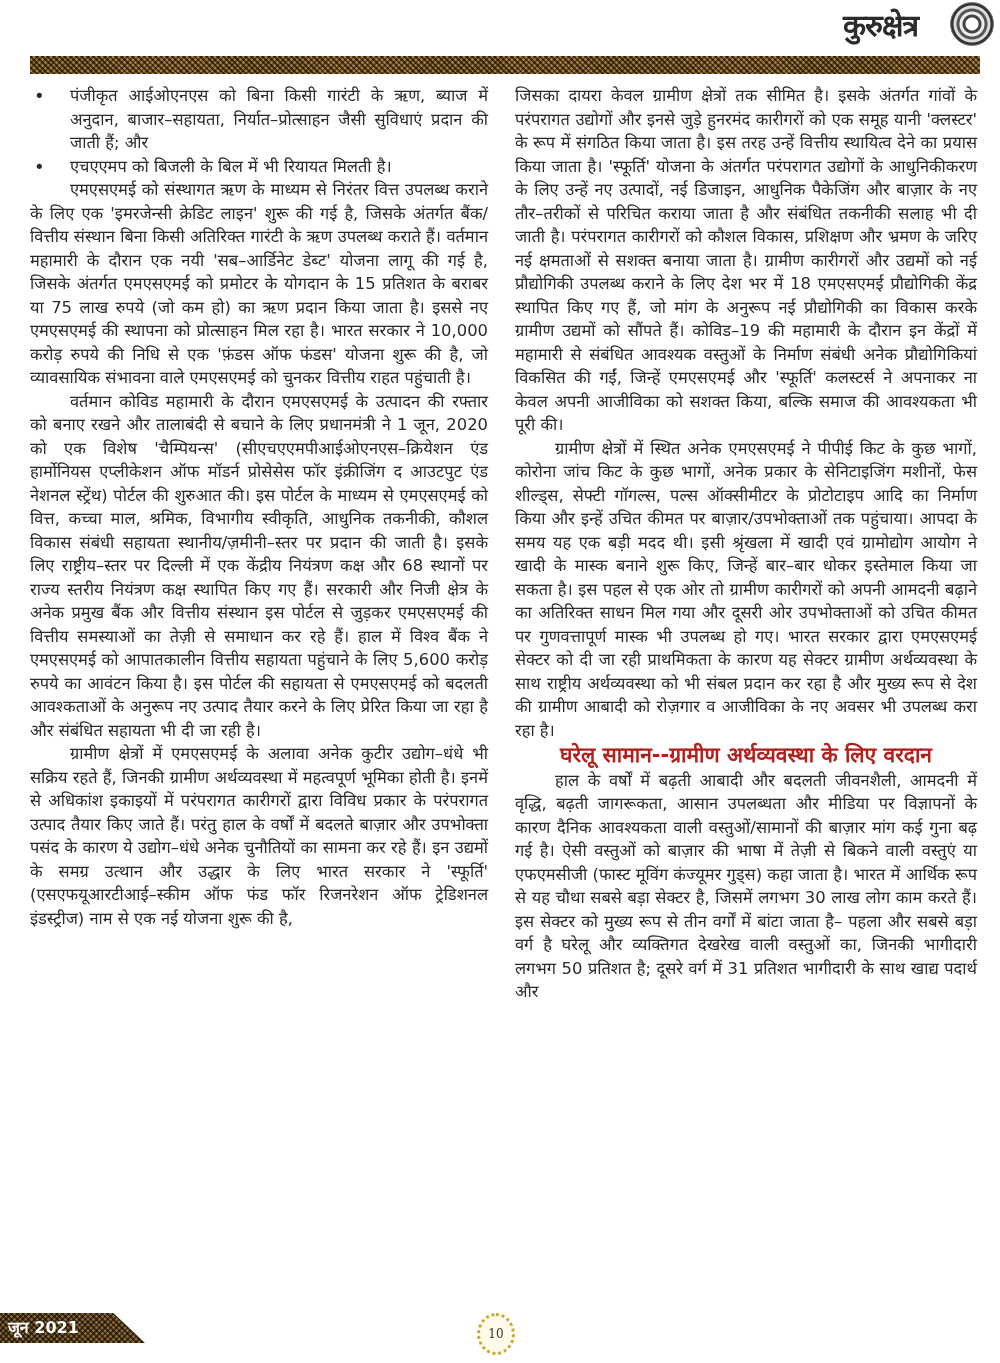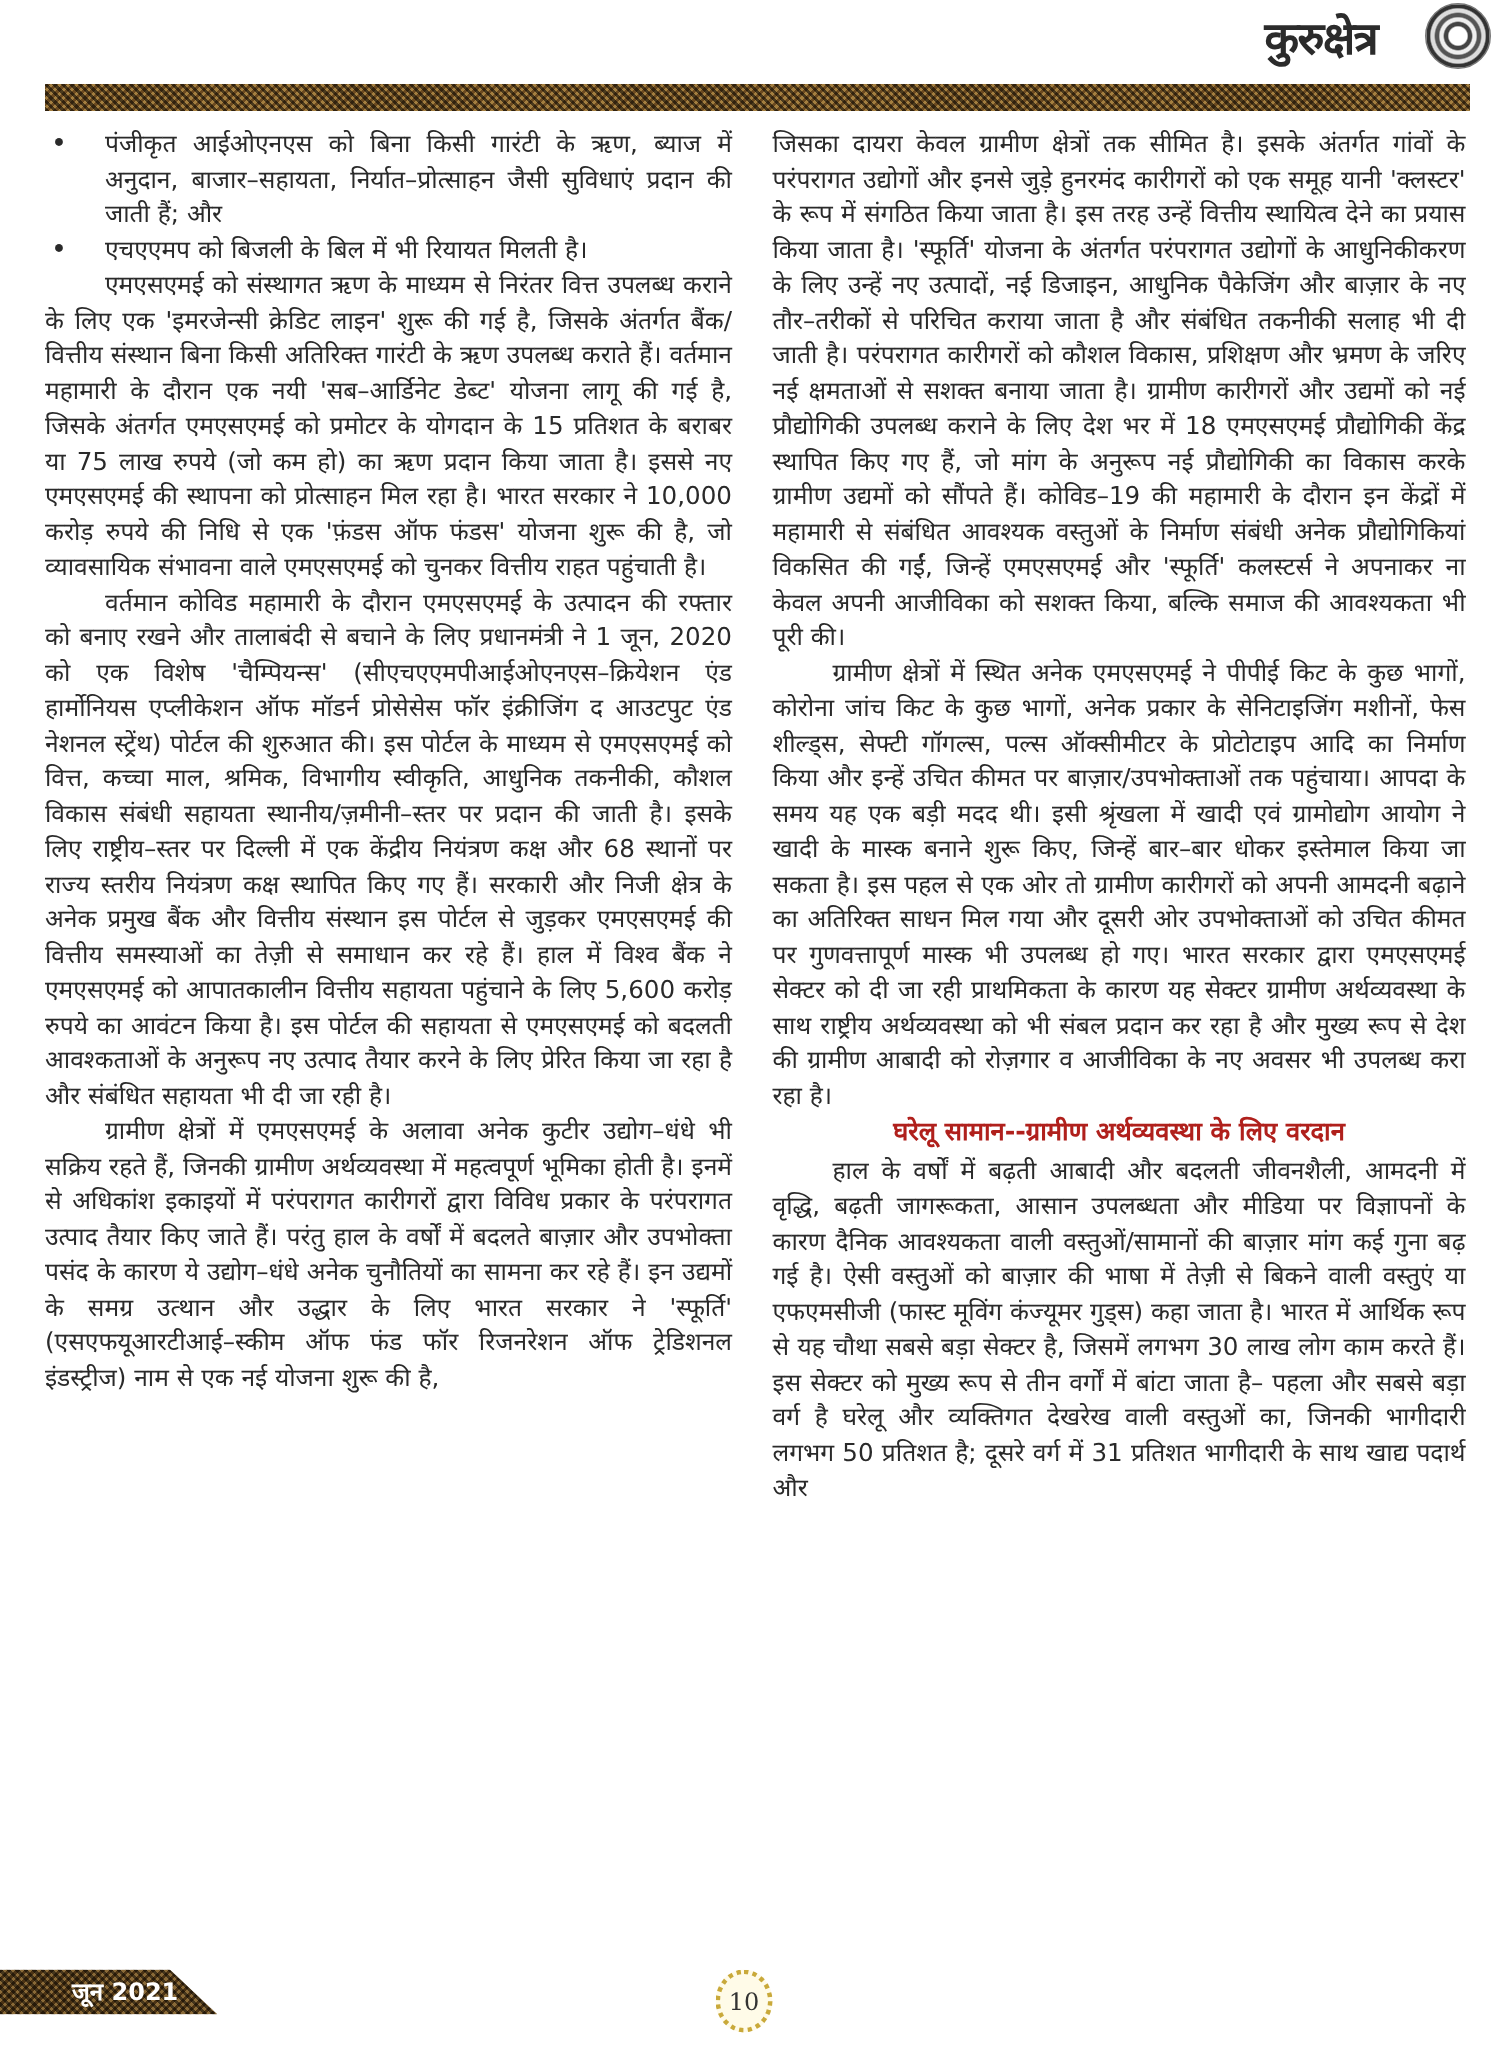--- a/index.html
+++ b/index.html
@@ -17,31 +17,31 @@
             repeating-linear-gradient(45deg, rgba(0,0,0,0.55) 0 2px, transparent 2px 4px),
             repeating-linear-gradient(-45deg, rgba(210,170,90,0.55) 0 2px, transparent 2px 4px); }
   .col { position: absolute; top: 84px; font-size: 16.4px; line-height: 23.5px; text-align: justify; }
   .col.left { left: 30px; width: 458px; }
   .col.right { left: 515px; width: 462px; }
   .para { margin: 0; text-indent: 0; }
   .para.indent { text-indent: 40px; }
   .bullets { list-style: none; margin: 0; padding: 0; }
   .bullets li { position: relative; padding-left: 40px; }
   .bullets li::before { content: "\2022"; position: absolute; left: 4px; top: 0; font-size: 18px; }
-  .subhead { color: #b0201c; font-weight: bold; text-align: center; margin: 2px 0 1px 0; font-size: 17px; }
+  .subhead { color: #b0201c; font-weight: bold; text-align: center; margin: 2px 0 1px 0; font-size: 21px; }
   .footer-tab { position: absolute; left: 0; top: 1313px; width: 145px; height: 30px;
                 background-color: #4b3314;
                 background-image:
                   repeating-linear-gradient(45deg, rgba(0,0,0,0.5) 0 2px, transparent 2px 4px),
                   repeating-linear-gradient(-45deg, rgba(200,160,90,0.5) 0 2px, transparent 2px 4px);
                 clip-path: polygon(0 0, 78% 0, 100% 100%, 0 100%); }
-  .footer-date { position: absolute; left: 24px; top: 1316px; color: #ffffff; font-size: 16px; font-weight: bold; padding-left: 24px; }
+  .footer-date { position: absolute; left: 8px; top: 1316px; color: #ffffff; font-size: 16px; font-weight: bold; }
   .page-num { position: absolute; left: 477px; top: 1313px; width: 38px; height: 42px; border-radius: 50%;
               border: 3px dotted #c9a93a; background: #fffbe8; display: flex; align-items: center; justify-content: center;
-              font-family: "DejaVu Serif", serif; font-size: 16px; color: #333; box-sizing: border-box; }
+              font-family: "DejaVu Serif", serif; font-size: 12px; color: #333; box-sizing: border-box; }
 </style>
 </head>
 <body>
 
 <div class="header">
   <div class="mag-title">कुरुक्षेत्र</div>
   <div class="emblem"></div>
   <div class="band"></div>
 </div>
 

